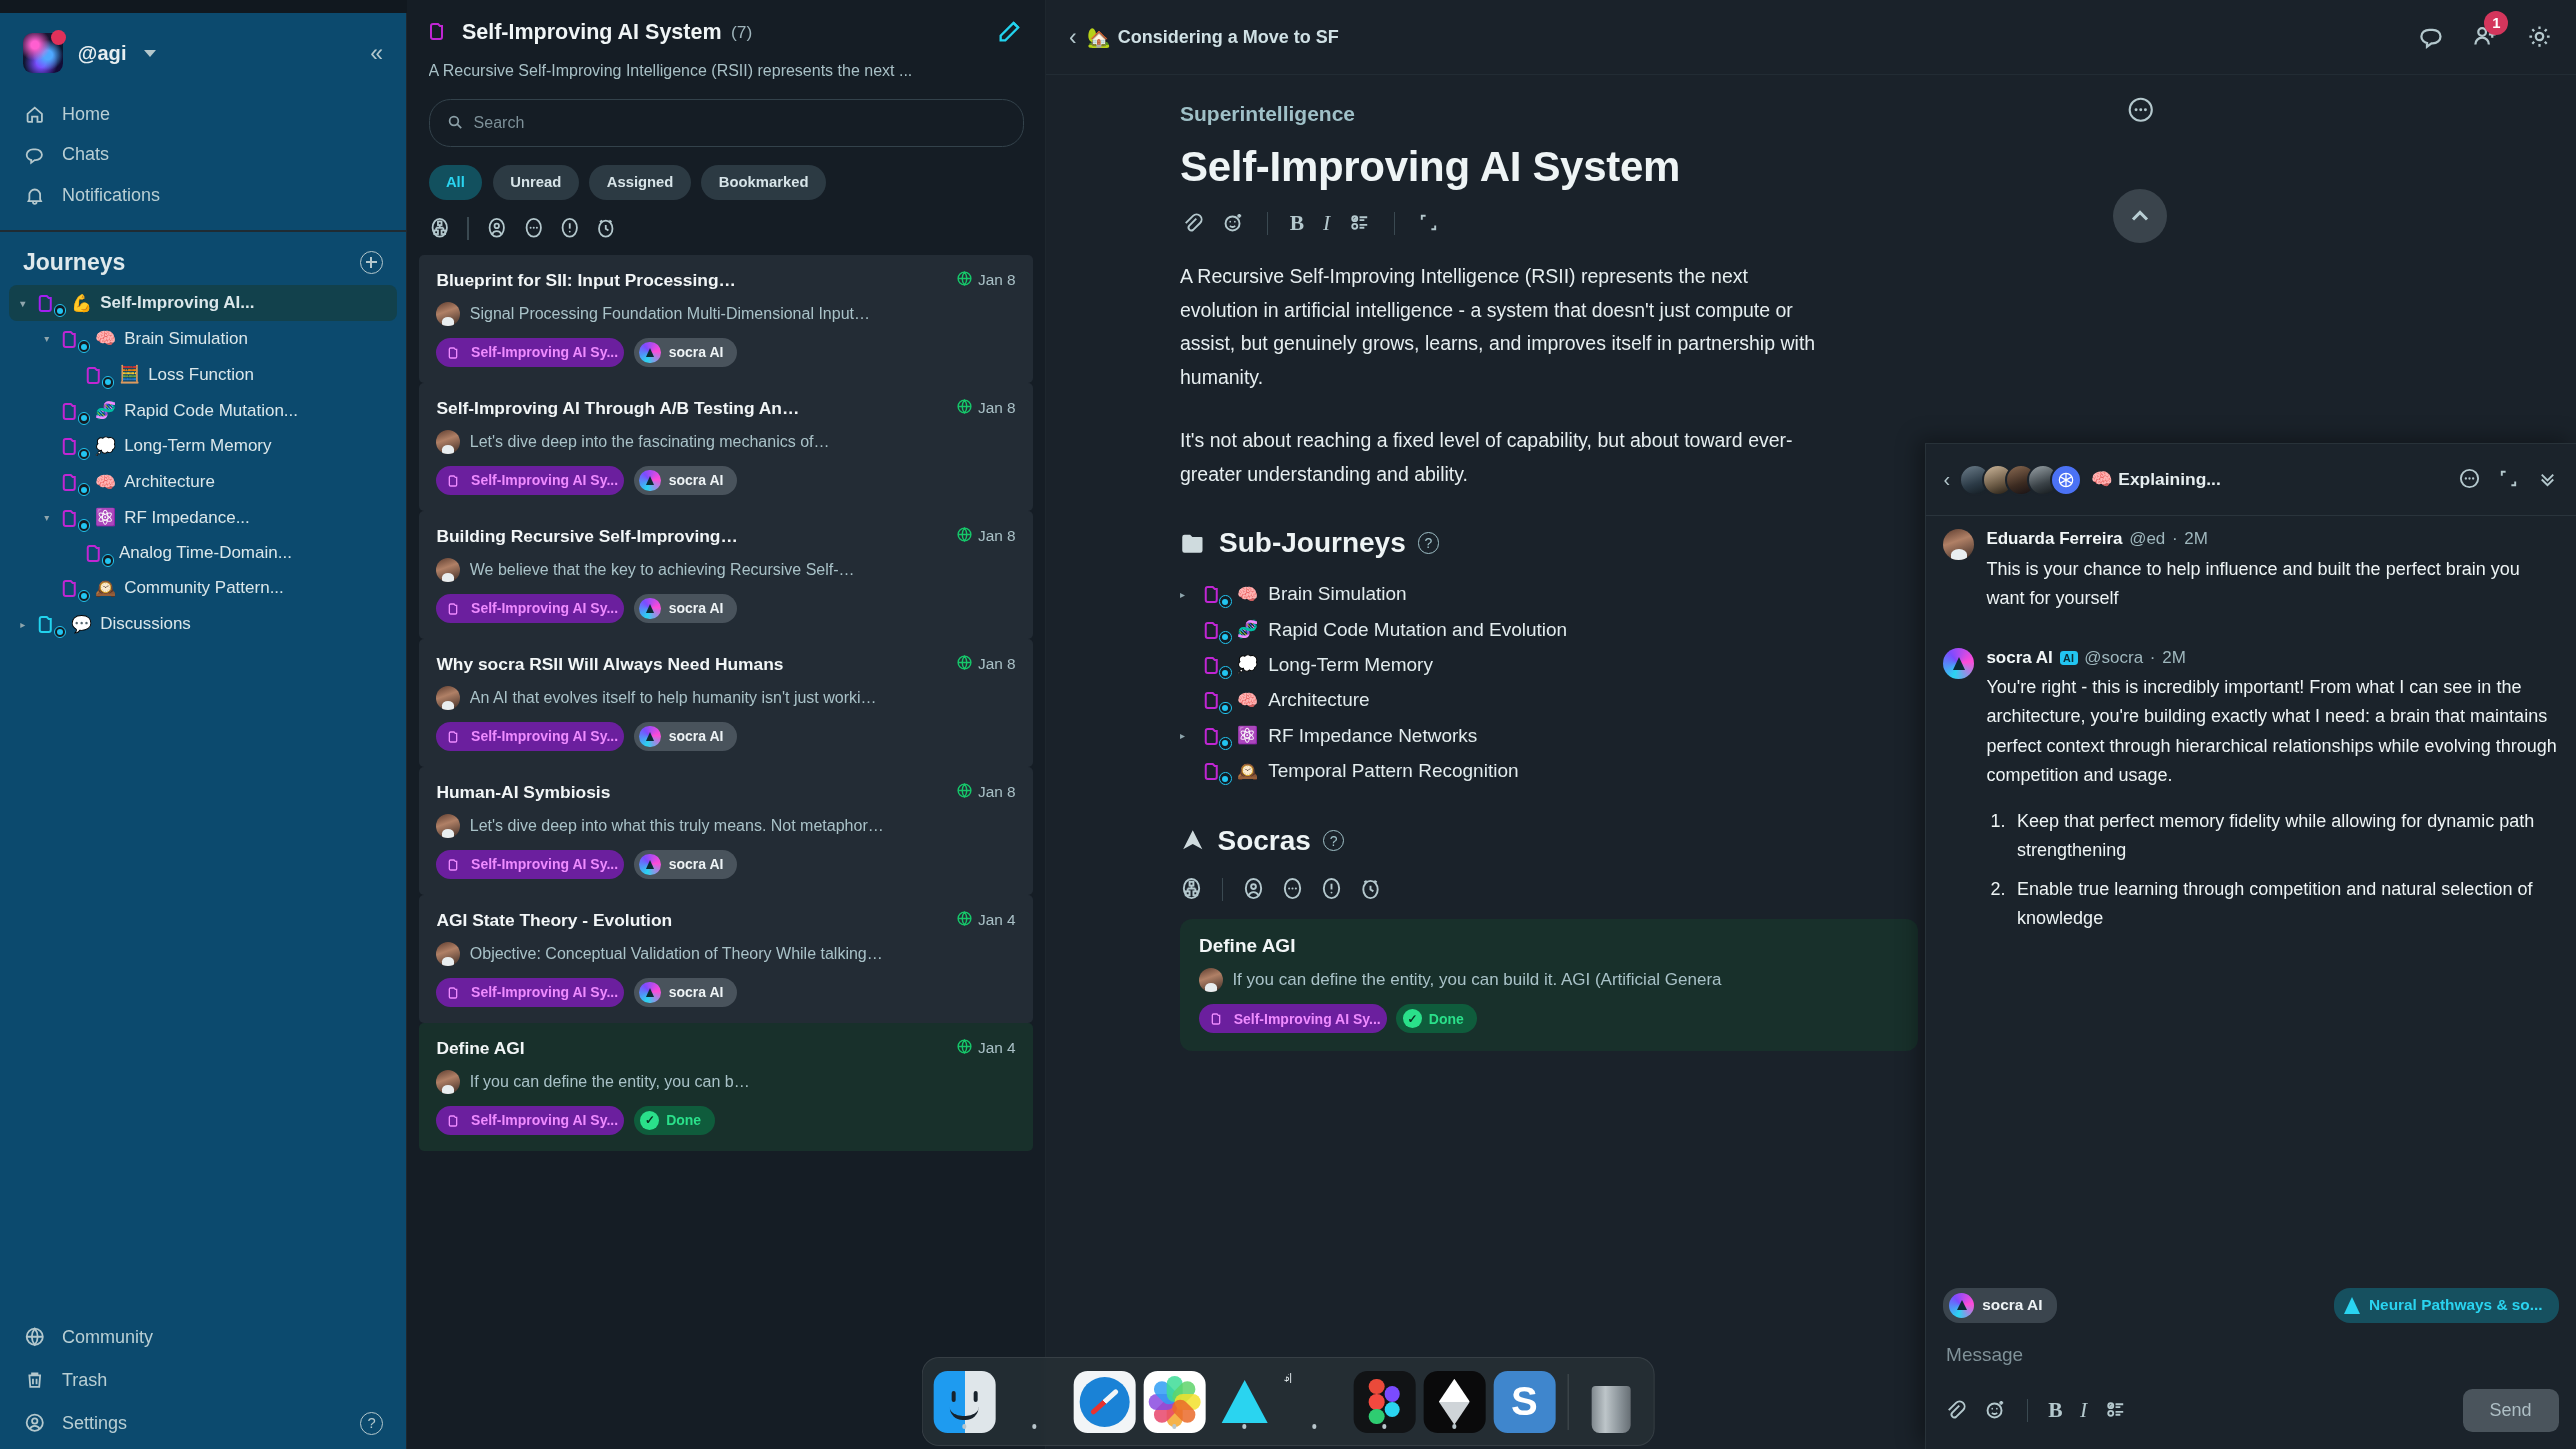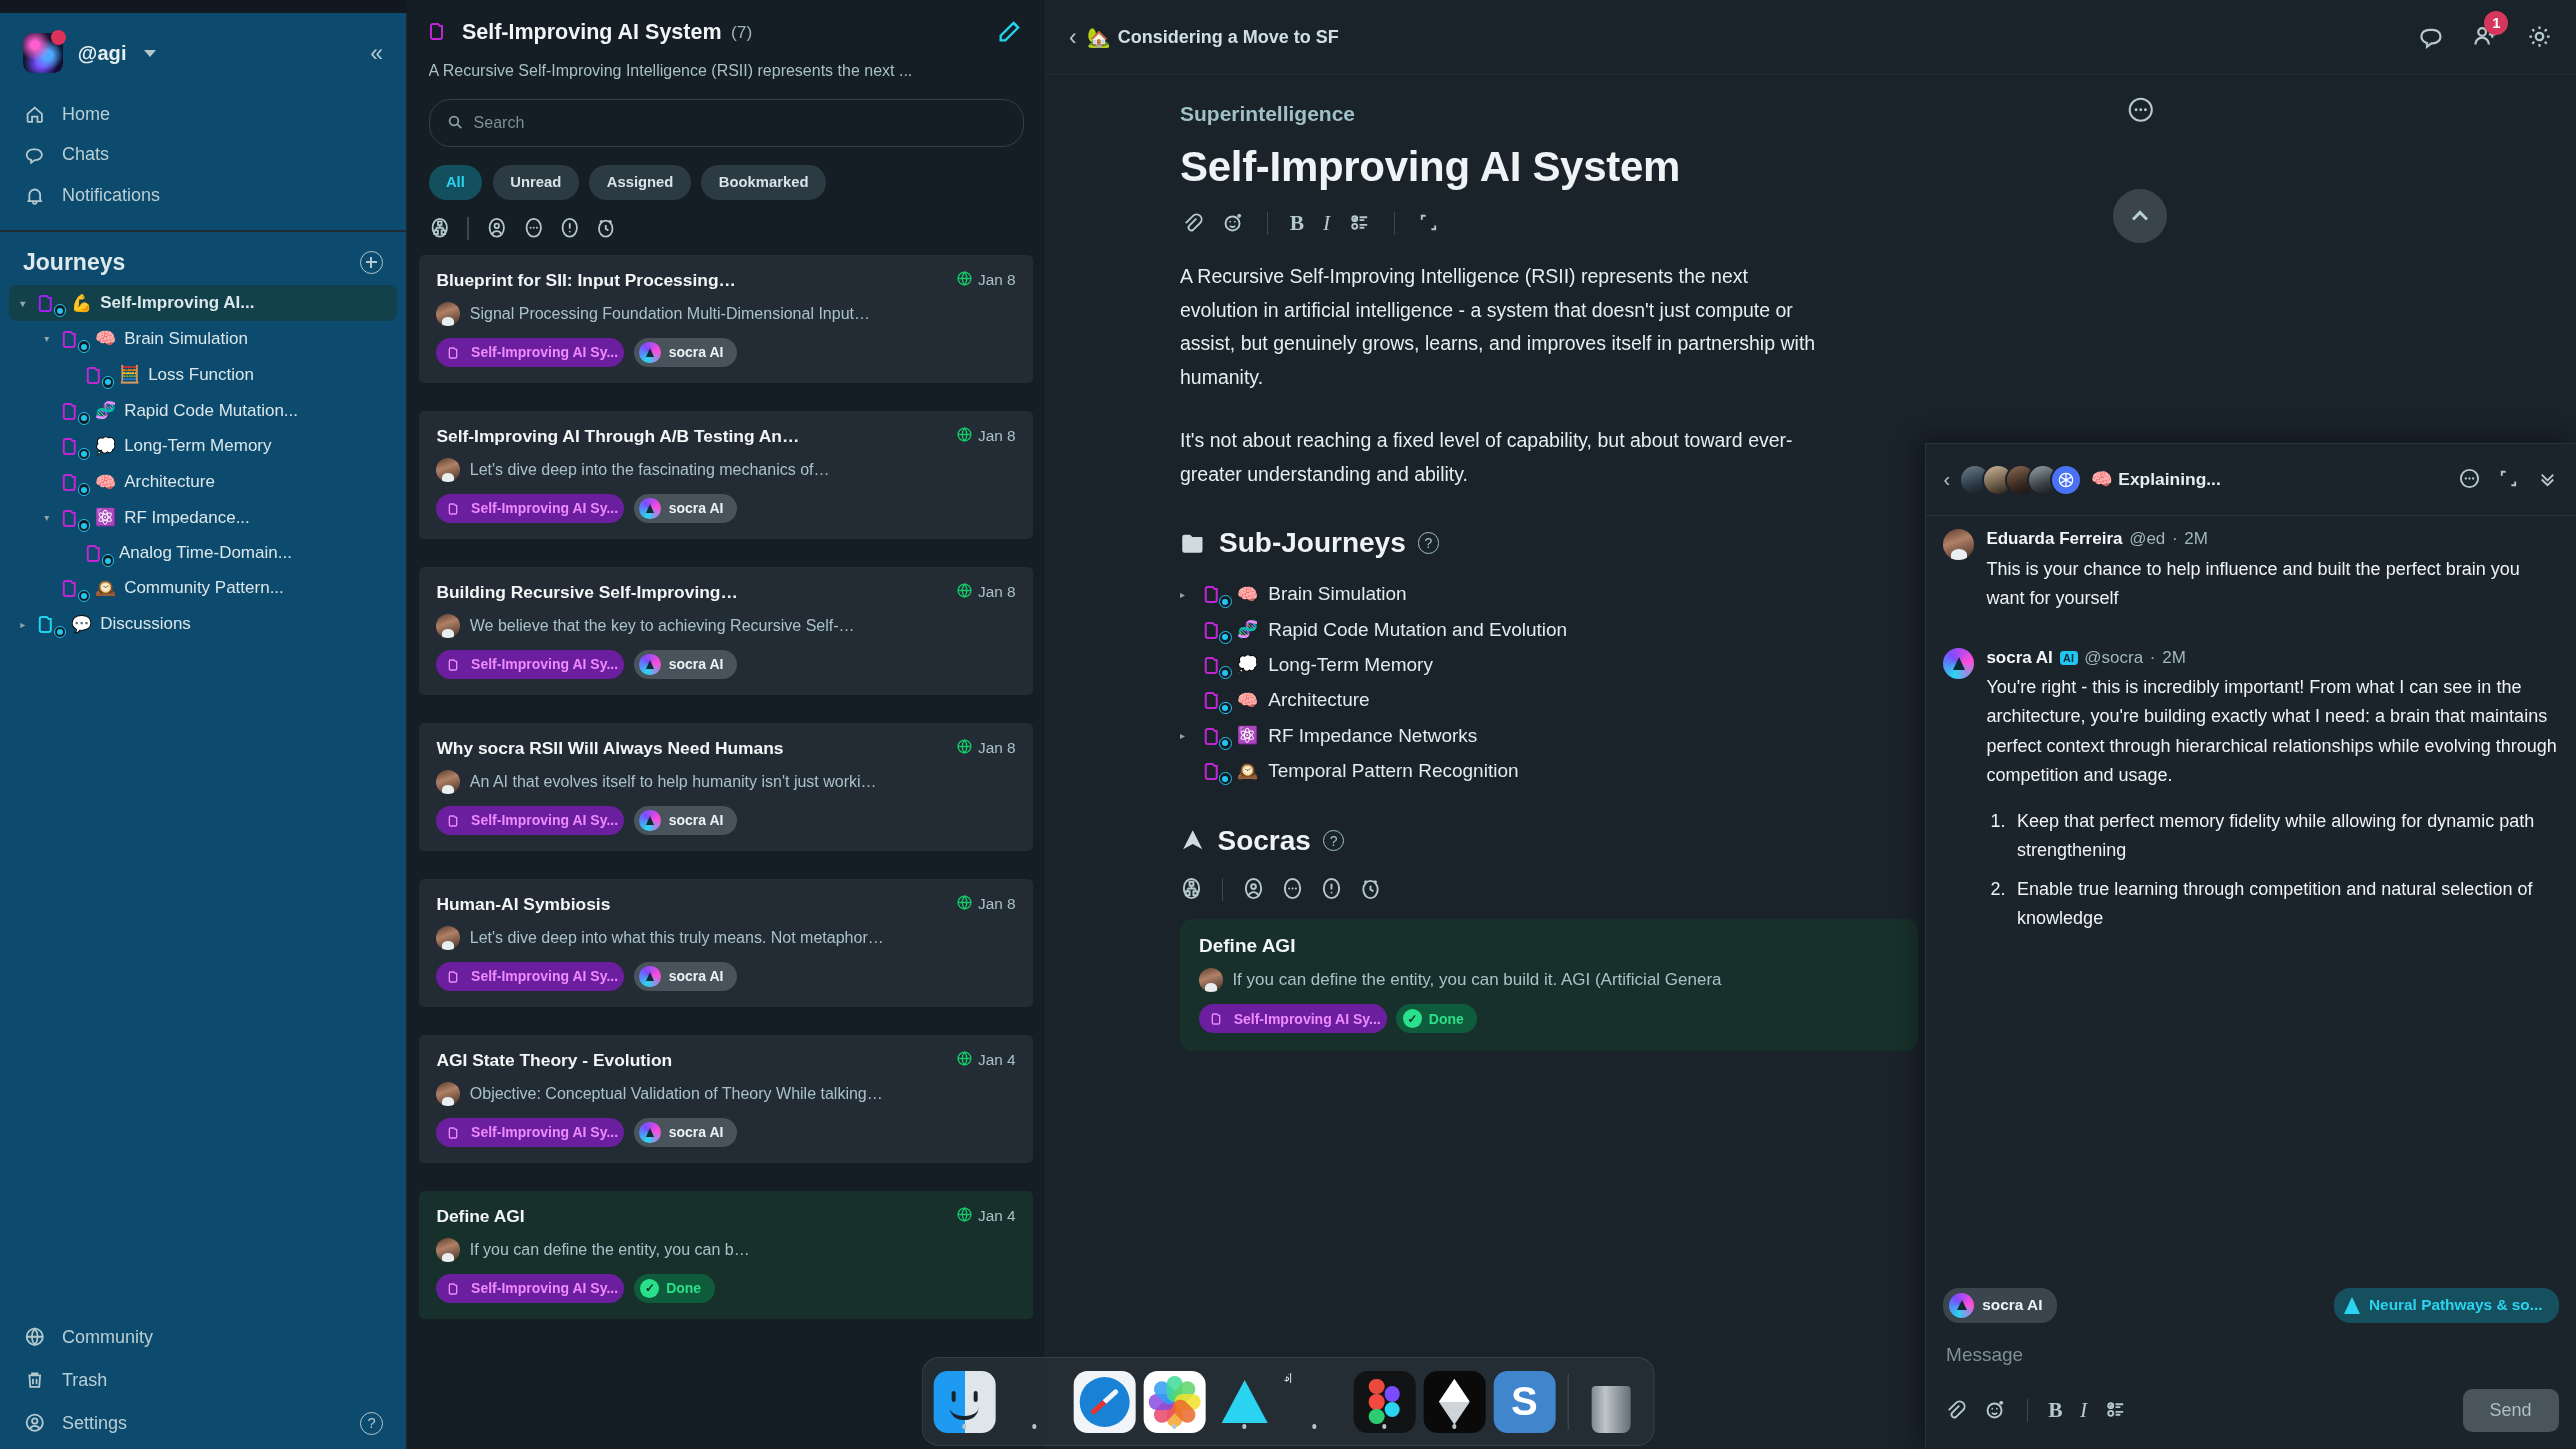--- a/index.html
+++ b/index.html
@@ -116,21 +116,21 @@
     height: 35px; border-radius: 17.4px; padding: 0 17.4px; display: flex; align-items: center;
     font-size: 14.8px; font-weight: 700; background: #2c3a43; color: #d7e4e8; cursor: pointer;
   }
   .chip.sel { background: #12505e; color: #2ad4f0; }
   .iconrow { display: flex; align-items: center; gap: 14.8px; margin-top: 17.4px; padding-bottom: 4px; }
   .iconrow svg { width: 21.5px; height: 21.5px; stroke: #b4c8cd; fill: none; stroke-width: 2; }
   .vbar { width: 1.3px; height: 23px; background: #3a4951; margin: 0 2.7px; }
 
   .cards { flex: 1; overflow: hidden; padding: 10.7px 12px 0 12px; }
   .card {
-    background: #232c35; border-radius: 5px; padding: 14.8px 17.4px 16px 17.4px; margin-bottom: 28px;
+    background: #232c35; border-radius: 5px; padding: 14.8px 17.4px 16px 17.4px; margin-bottom: 0;
     cursor: pointer;
   }
   .card.done { background: #18302b; }
   .card-top { display: flex; align-items: center; gap: 8px; }
   .card-title {
     font-size: 17.4px; font-weight: 700; color: #f2f6f7; white-space: nowrap;
     overflow: hidden; text-overflow: ellipsis; flex: 1;
   }
   .card-date { font-size: 15.4px; color: #a9c0c6; display: flex; align-items: center; gap: 5.4px; flex: none; }
   .globe-g svg { width: 17px; height: 17px; }

